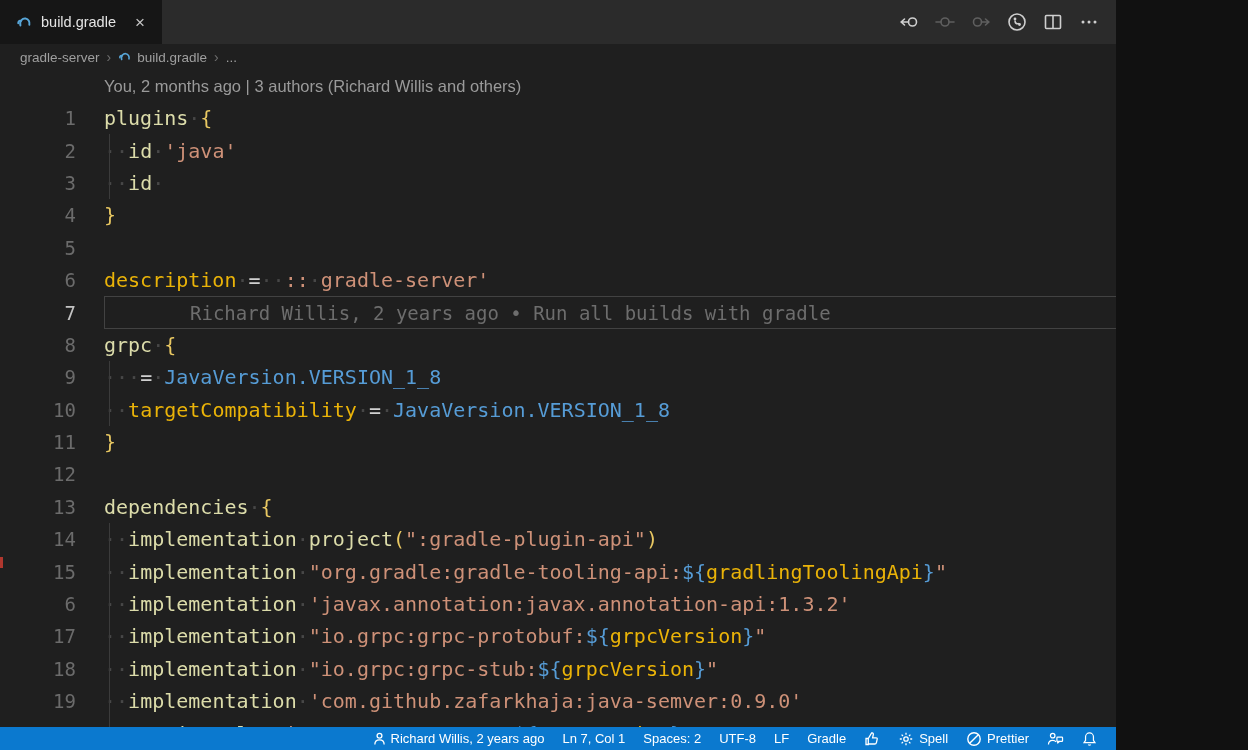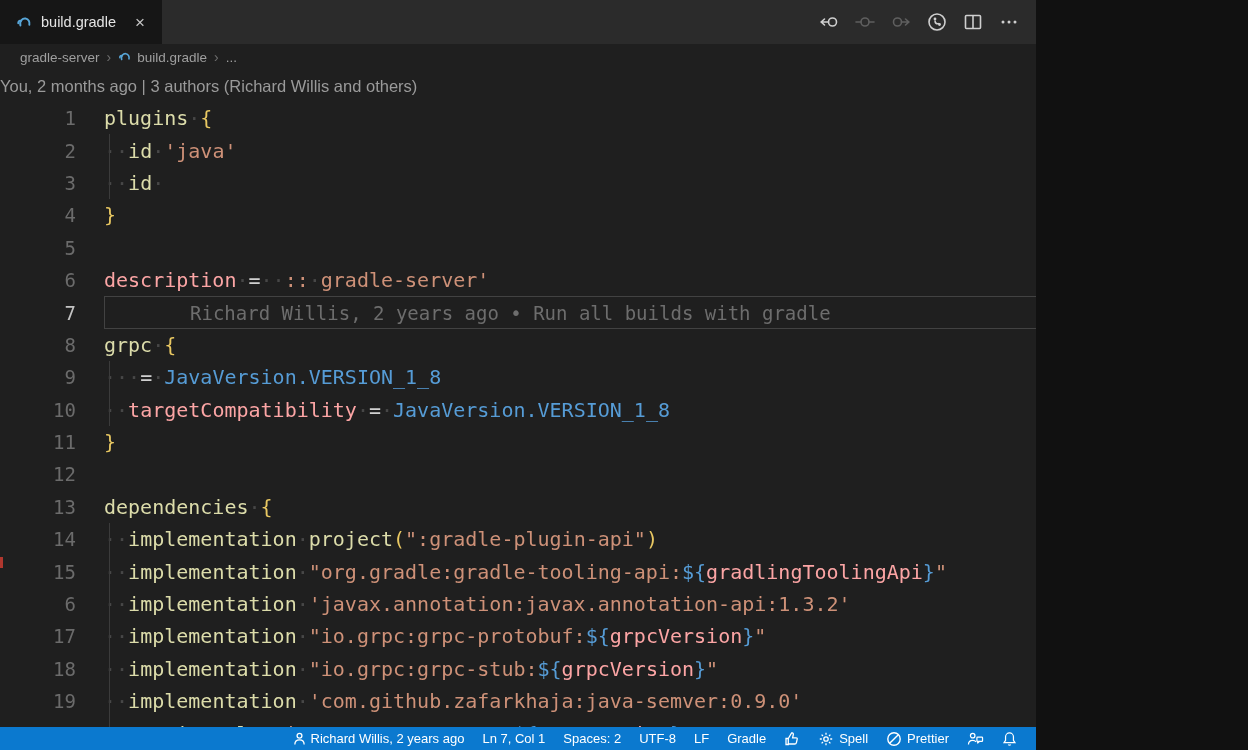--- a/index.html
+++ b/index.html
@@ -1,18 +1,18 @@
 <!DOCTYPE html>
 <html><head>
 <meta charset="utf-8">
 <style>
   * { margin:0; padding:0; box-sizing:border-box; }
   html,body { background:#111; }
   .window {
-    position:relative; width:1036px; height:750px; overflow:hidden;
+    position:relative; width:1116px; height:750px; overflow:hidden;
     background:#1f1f1f; font-family:"Liberation Sans", sans-serif;
     color:#d4d4d4;
   }
   
   .tabbar { position:absolute; left:0; top:0; width:100%; height:44px;
     background:#2b2b2b; display:flex; align-items:stretch; }
   .tab { width:162px; background:#161616; display:flex; align-items:center;
     gap:8px; padding:0 12px 0 16px; cursor:pointer; }
   .tab-label { color:#e4e4e4; font-size:14.5px; }
   .tab-close { margin-left:auto; color:#c5c5c5; font-size:17px; line-height:1;
@@ -26,36 +26,36 @@
   .breadcrumbs { position:absolute; left:0; top:44px; width:100%; height:26px;
     display:flex; align-items:center; gap:7px; padding-left:20px;
     color:#9f9f9f; font-size:13.5px; background:#1f1f1f; }
   .crumb { display:flex; align-items:center; gap:5px; }
   .crumb-sep { color:#6e6e6e; font-size:14px; }
   
   .editor { position:absolute; left:0; top:70px; width:1148px; height:657px;
     overflow:hidden; font-family:"DejaVu Sans Mono","Liberation Mono",monospace;
     font-size:20px; }
   .codelens-row { height:32px; display:flex; align-items:center;
-    }
+    padding-left:104px; }
   .codelens { font-family:"Liberation Sans",sans-serif; font-size:16.5px;
     color:#9a9a9a; cursor:pointer; }
   .code-row { position:relative; height:32.4px; display:flex; align-items:center; }
   .gutter { width:76px; flex:0 0 76px; text-align:right; color:#6b6b6b;
     font-size:19px; user-select:none; }
   .code-row.current .gutter { color:#c4c4c4; }
   .line-content { position:relative; margin-left:28px; white-space:pre;
     display:flex; align-items:center; height:100%; }
   .code-row.guide .line-content::before { content:""; position:absolute;
     left:5px; top:0; bottom:0; width:1px; background:#3b3b3b; }
   .current-box { position:absolute; left:104px; right:2px; top:0; bottom:0;
     border:1px solid #424242; pointer-events:none; }
   .blame { color:#6d6d6d; margin-left:86px; font-size:19px; white-space:pre; }
   .tok-kw  { color:#dcdcaa; } .tok-str { color:#ce9178; }
-  .tok-var { color:#fca5a5; } .tok-cls { color:#569cd6; }
+  .tok-var { color:#eab308; } .tok-cls { color:#569cd6; }
   .tok-tpl { color:#569cd6; } .tok-op  { color:#d0d0d0; }
   .tok-br  { color:#e9c862; } .tok-ws  { color:#474747; }
   .left-marker { position:absolute; width:3px; background:#b0372e; left:0; }
   
   .minimap { position:absolute; left:1148px; top:70px; width:86px; height:657px;
     border-left:1px solid #303030; overflow:hidden; cursor:pointer; }
   .mm-row { position:absolute; height:2px; border-radius:1px; }
   .mm-slider { position:absolute; left:0; width:100%; background:rgba(255,255,255,0.045); }
   .mm-highlight { position:absolute; left:0; width:100%; height:3px; }
   .scrollbar { position:absolute; left:1234px; top:70px; width:14px; height:657px;

